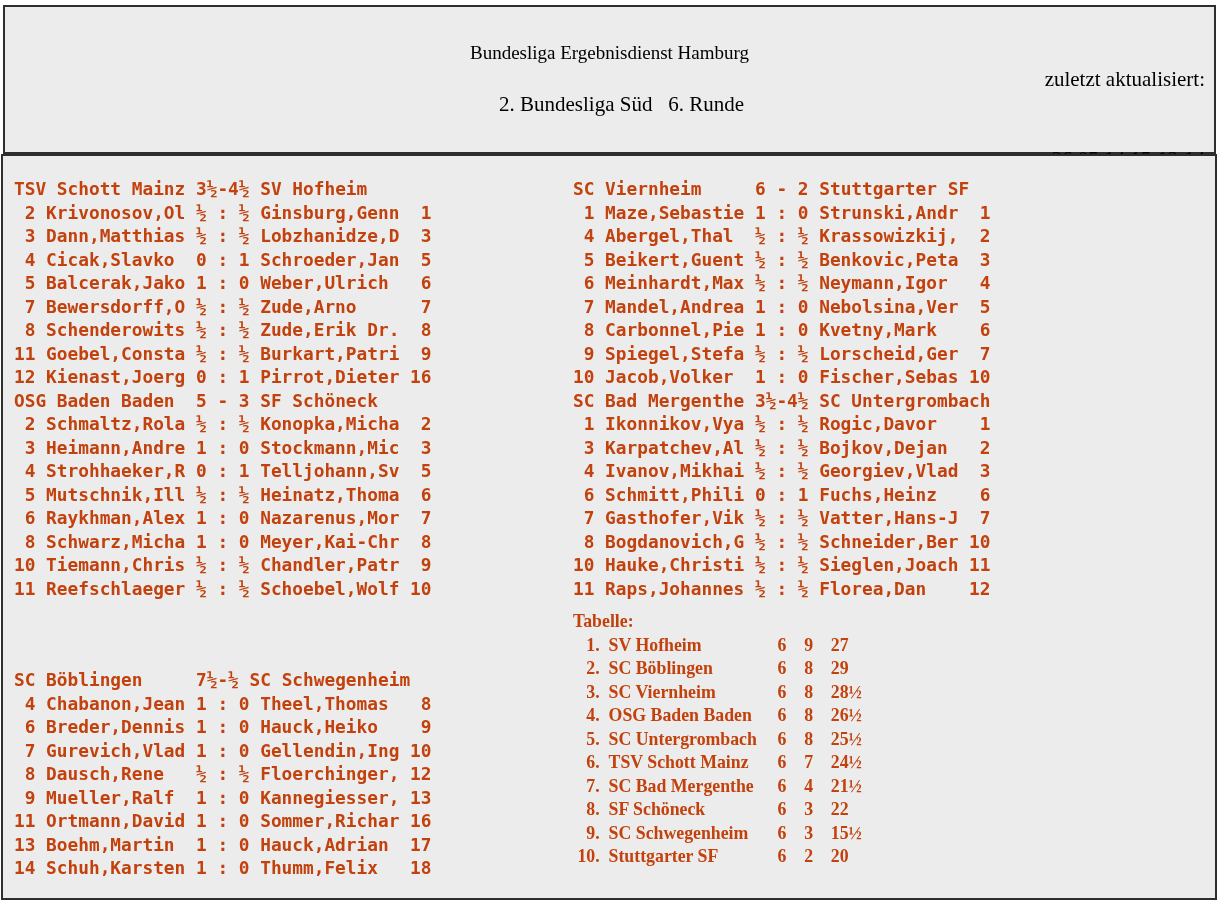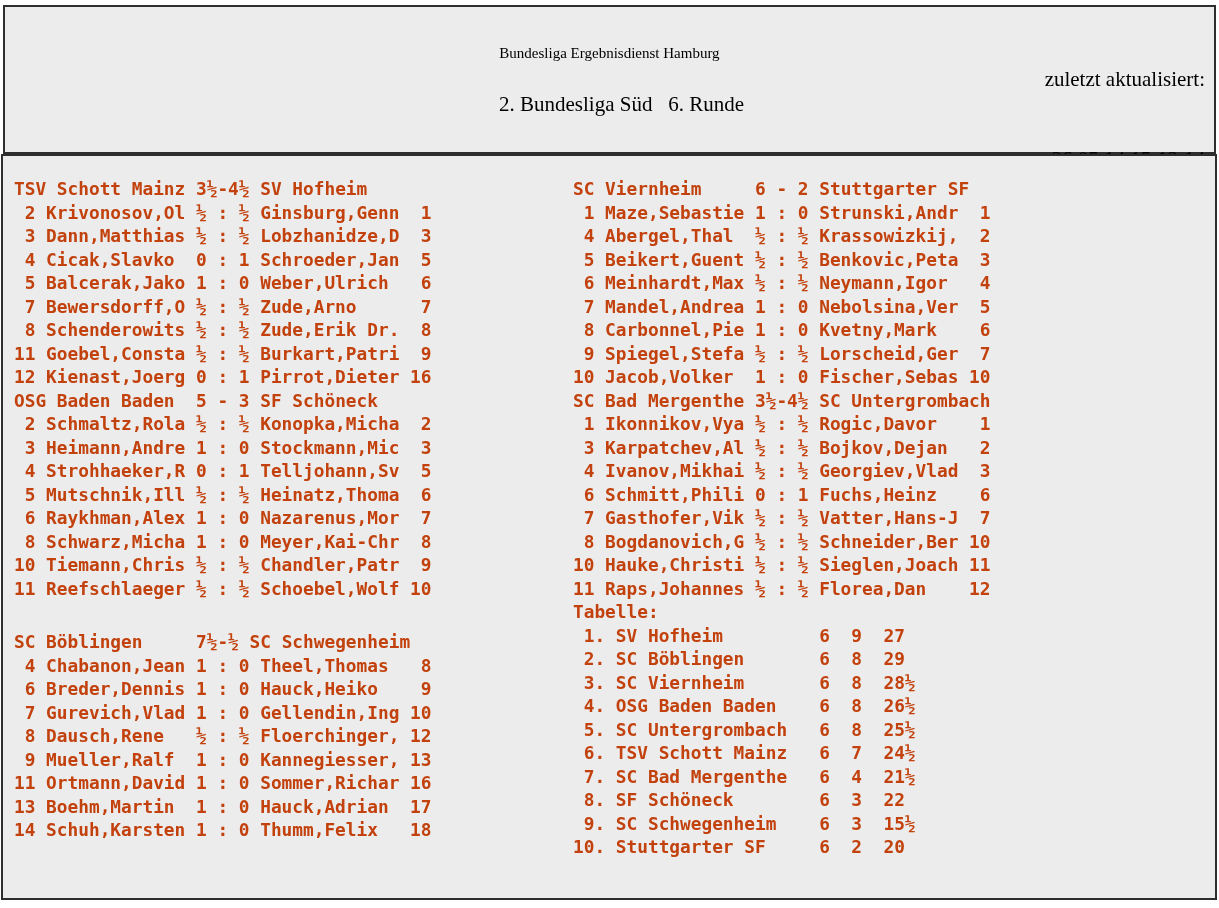--- a/index.html
+++ b/index.html
@@ -3,21 +3,21 @@
 <meta charset="utf-8">
 <style>
   html,body{margin:0;padding:0;background:#ffffff;}
   .page{position:relative;width:1219px;height:908px;background:#ffffff;overflow:hidden;}
   .box{position:absolute;background:#ececec;border:2px solid #2e2e2e;box-sizing:border-box;}
   .header-box{left:3px;top:5px;width:1213px;height:149px;}
   .content-box{left:1px;top:154px;width:1216px;height:746px;}
 
   .serif{font-family:"Liberation Serif","DejaVu Serif",serif;color:#000;}
   .updated{position:absolute;top:6px;right:9px;text-align:right;font-size:21px;line-height:26.5px;white-space:pre;}
-  .title{position:absolute;top:33px;left:0;width:100%;text-align:center;font-size:15px;line-height:26px;white-space:pre;}
+  .title{position:absolute;top:33px;left:0;width:100%;text-align:center;font-size:19px;line-height:26px;white-space:pre;}
   .subtitle{position:absolute;top:84px;left:12px;width:100%;text-align:center;font-size:21px;line-height:26px;white-space:pre;}
 
   .col{position:absolute;top:21px;font-family:"DejaVu Sans Mono","Liberation Mono",monospace;
        font-weight:bold;font-size:17.8px;line-height:23.5px;color:#c2410c;white-space:pre;}
   #col-left{left:11px;}
   #col-right{left:570px;}
   .line{height:23.5px;}
   .line span{display:inline-block;white-space:pre;vertical-align:top;}
 
   
@@ -30,22 +30,22 @@
   .f-res{width:5ch;margin-left:1ch;}
   .f-p2{width:13ch;margin-left:1ch;}
   .f-b2{width:2ch;text-align:right;margin-left:1ch;}
   
   .f-rank{width:3ch;text-align:right;}
   .f-team{width:19ch;margin-left:1ch;}
   .f-g{width:1ch;}
   .f-pts{width:1ch;margin-left:2ch;}
   .f-bp{margin-left:2ch;}
 
-  #col-left .match-block:nth-of-type(3){margin-top:30px;}
-  .standings{}
+  #col-left .match-block:nth-of-type(3){margin-top:68px;}
+  .standings{margin-top:10px;font-family:Liberation Serif, serif;}
 </style>
 </head>
 <body>
 
 <div class="page">
 
   <div class="box header-box">
     <div class="updated serif">
       <div>zuletzt aktualisiert:</div>
       <div>26.05.14 15:12:14</div>

